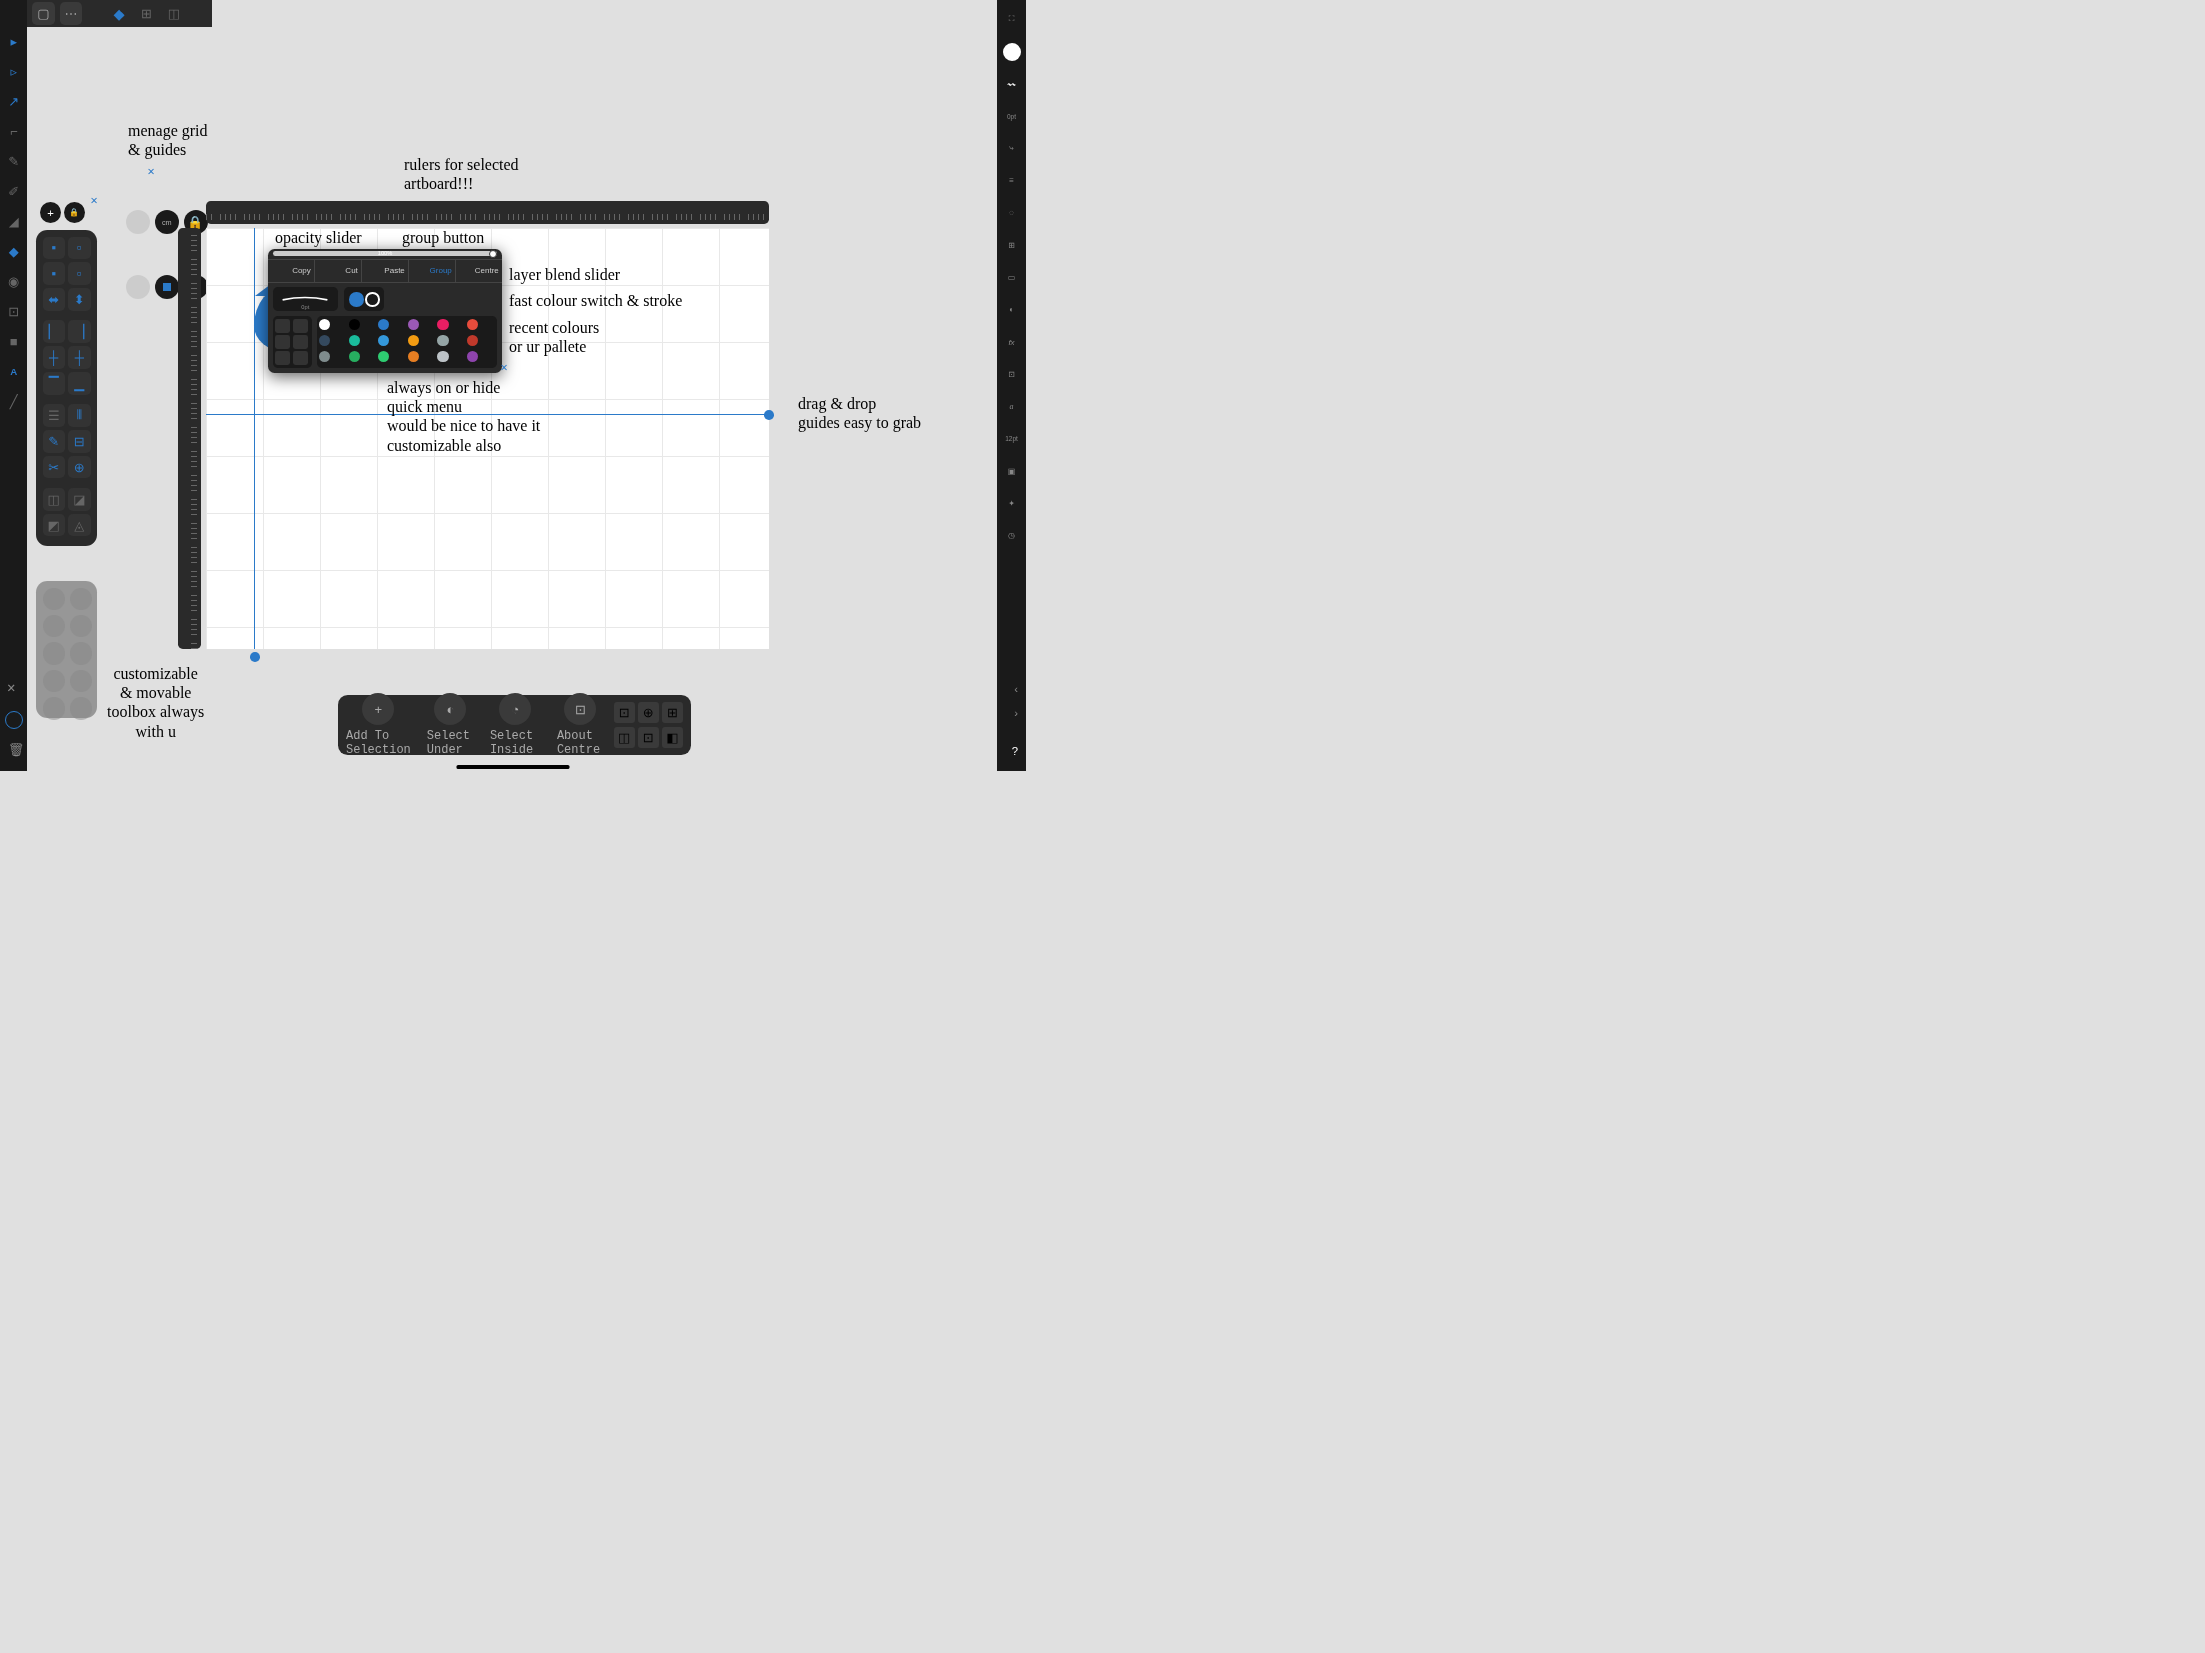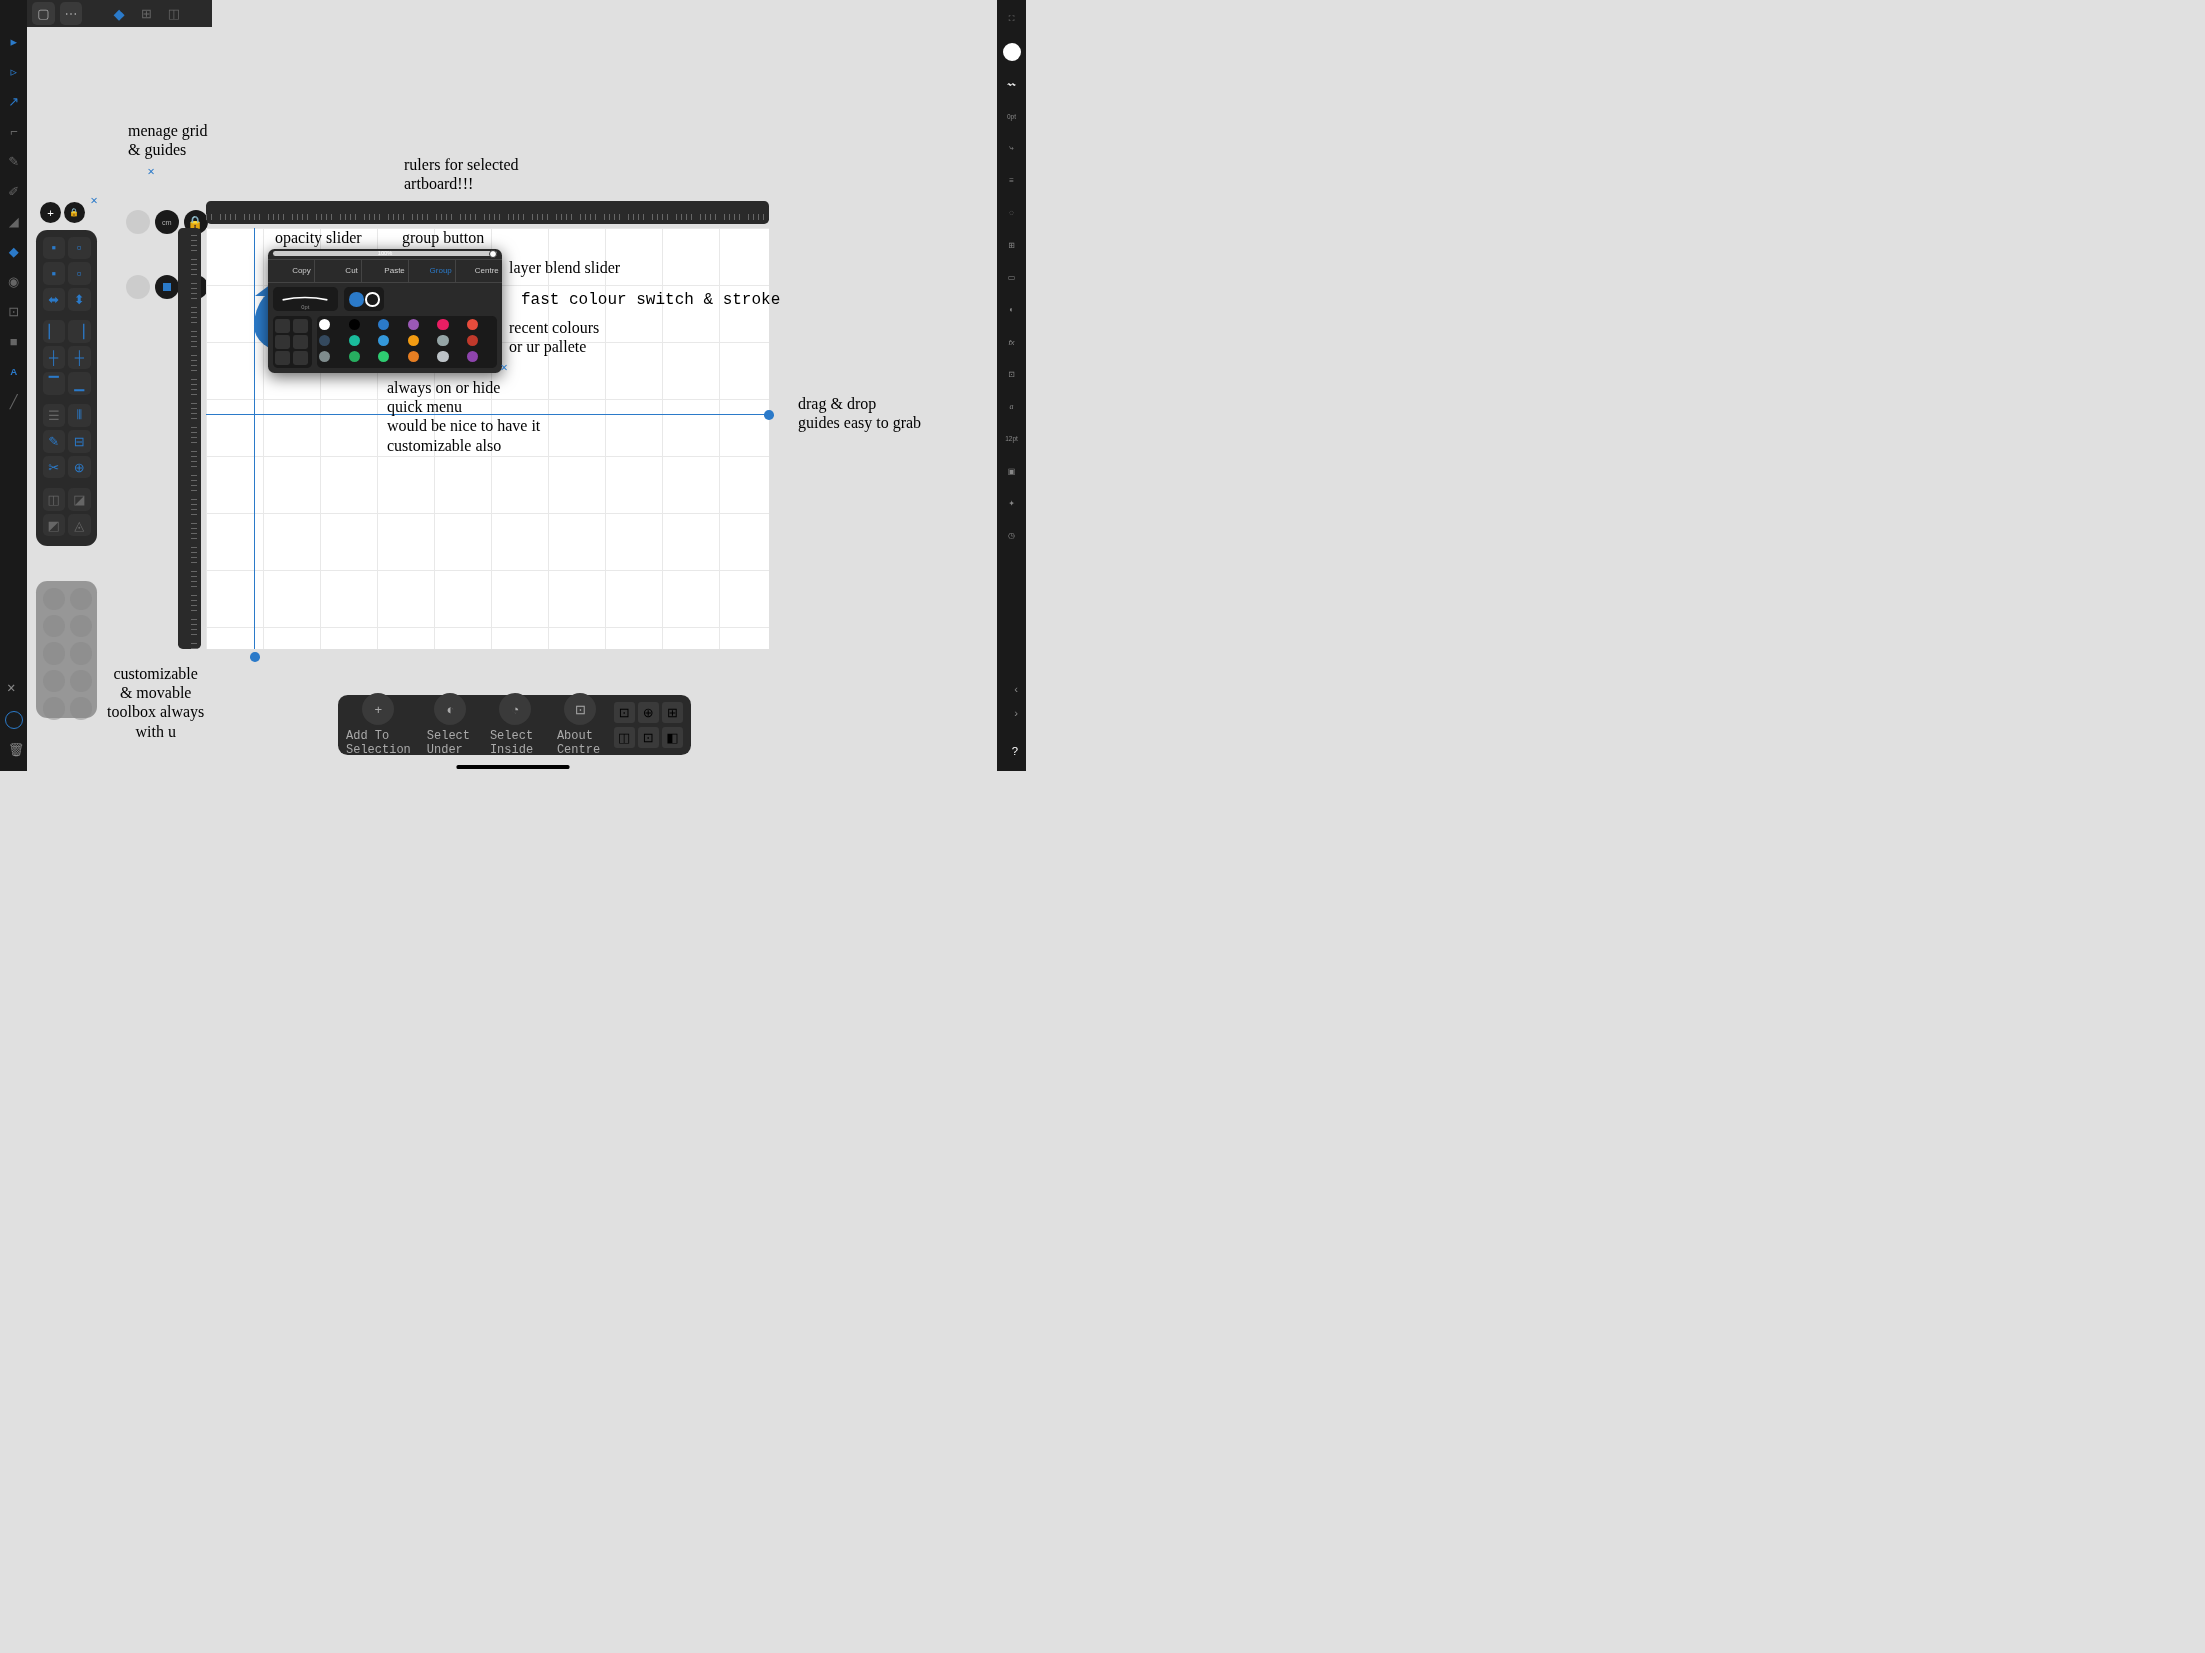--- a/index.html
+++ b/index.html
@@ -366,22 +366,22 @@
     <div class="bb-sq">◧</div>
   </div>
 </div>
 
 <div class="annot" style="left:128px;top:121px;white-space:pre;">menage grid
 &amp; guides</div>
 <div class="annot" style="left:404px;top:155px;white-space:pre;">rulers for selected
 artboard!!!</div>
 <div class="annot" style="left:275px;top:228px;">opacity slider</div>
 <div class="annot" style="left:402px;top:228px;">group button</div>
-<div class="annot" style="left:509px;top:258px;">layer blend slider</div>
-<div class="annot" style="left:521px;top:291px;font-family:Liberation Mono, monospace;">fast colour switch &amp; stroke</div>
+<div class="annot" style="left:509px;top:265px;">layer blend slider</div>
+<div class="annot" style="left:509px;top:291px;">fast colour switch &amp; stroke</div>
 <div class="annot" style="left:509px;top:318px;white-space:pre;">recent colours
 or ur pallete</div>
 <div class="annot" style="left:387px;top:378px;white-space:pre;">always on or hide
 quick menu
 would be nice to have it
 customizable also</div>
 <div class="annot" style="left:798px;top:394px;white-space:pre;">drag &amp; drop
 guides easy to grab</div>
 <div class="annot" style="left:107px;top:664px;white-space:pre;text-align:center;">customizable
 &amp; movable

